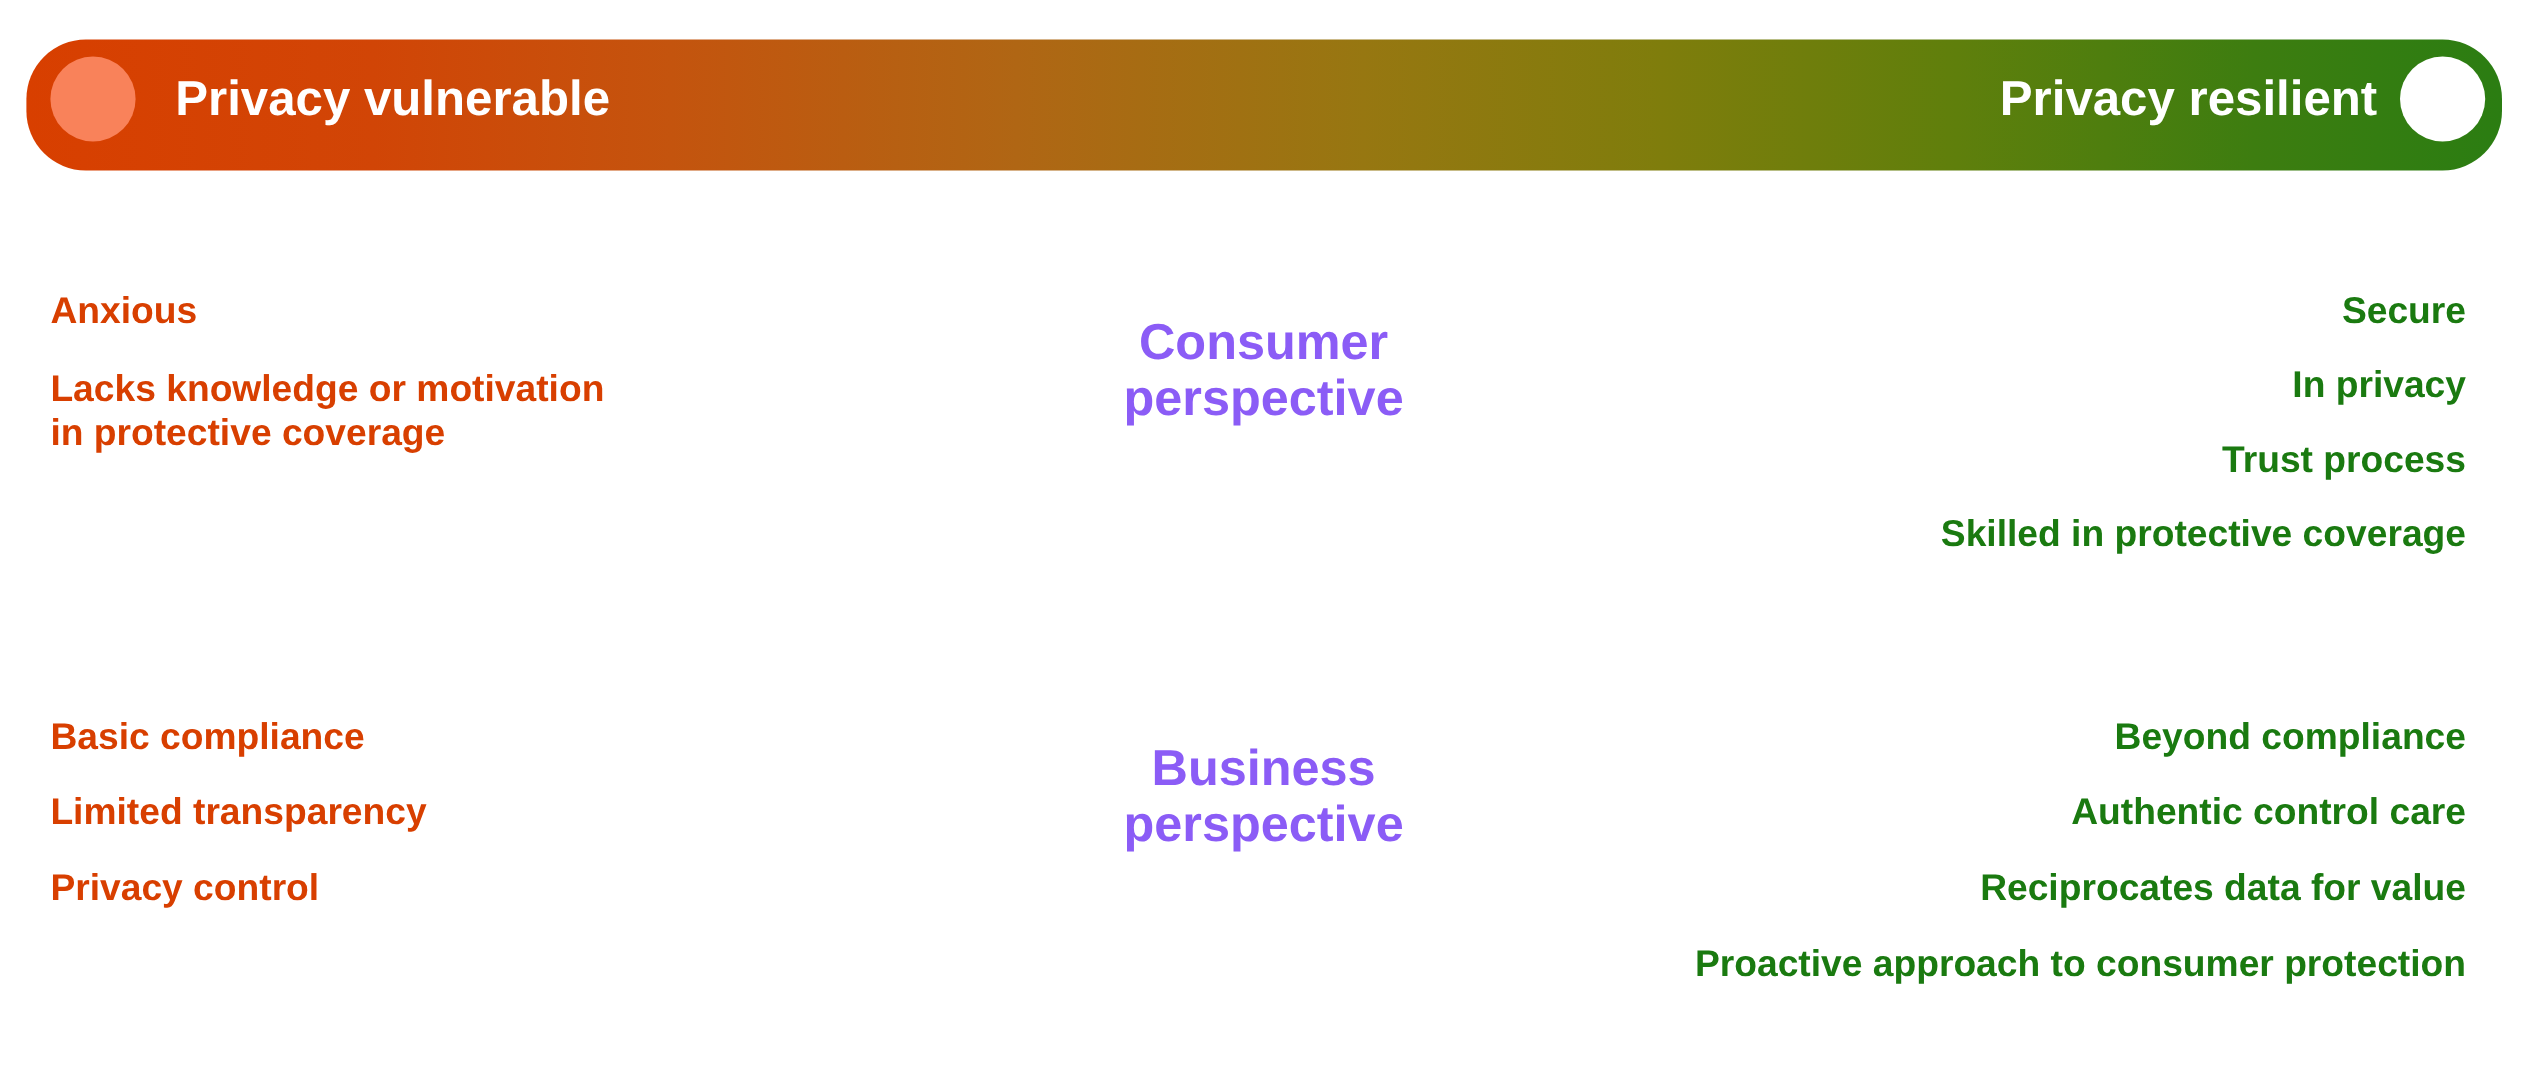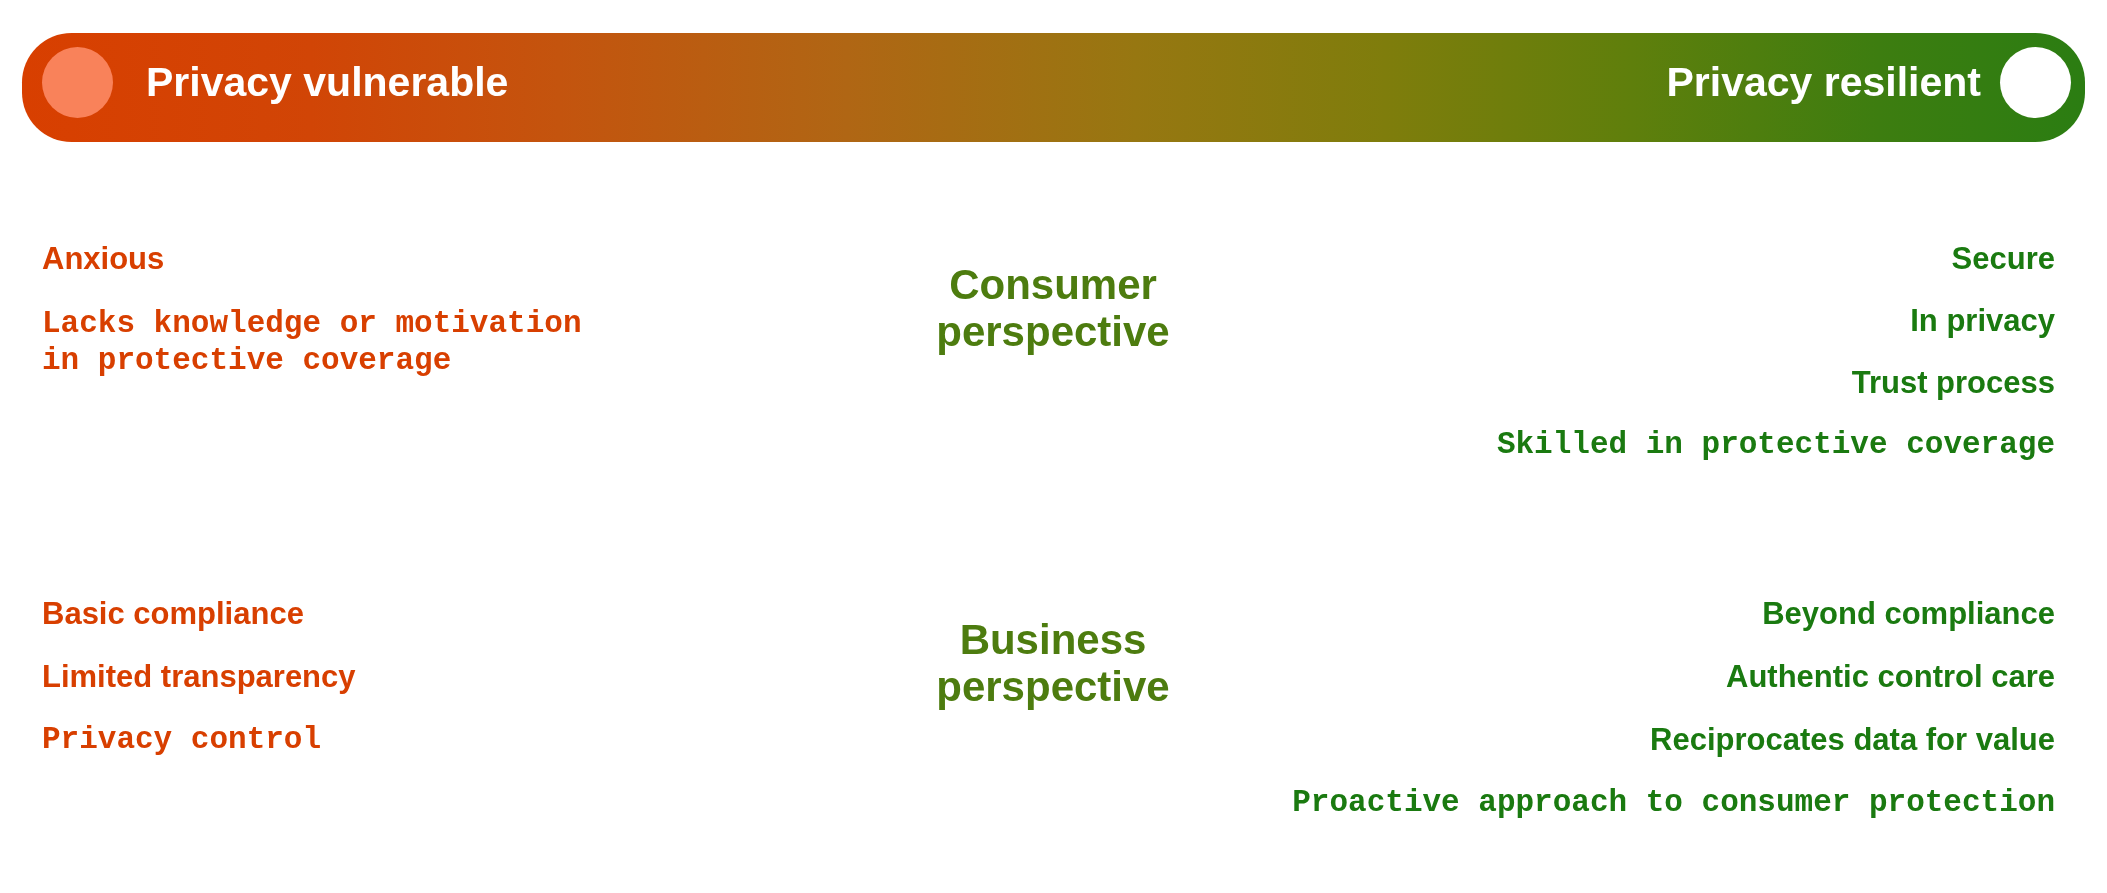--- a/index.html
+++ b/index.html
@@ -103,33 +103,33 @@
     text-align: center;
   }
 
   .trait {
     font-size: 31px;
     font-weight: bold;
     line-height: 1.0;
     margin: 0 0 33px 0;
     white-space: pre-line;
   }
-  .trait:last-child { margin-bottom: 0; font-family: Liberation Mono, monospace; }
+  .trait:last-child { margin-bottom: 0; }
   .trait.negative { color: #d83f00; }
   .trait.positive { color: #1a7a10; }
 
   .panel-consumer .col-positive .trait { margin-bottom: 31px; }
   .panel-consumer .col-negative .trait { margin-bottom: 32px; }
   .panel-consumer .col-negative .trait.multiline { line-height: 1.18; }
 
   .panel-business .col-negative .trait,
   .panel-business .col-positive .trait { margin-bottom: 32px; }
 
   .perspective-title {
-    color: #4d7c0f;
+    color: #8b5cf6;
     font-size: 42px;
     font-weight: bold;
     line-height: 1.12;
     white-space: pre-line;
     margin: 0;
   }
   .panel-consumer .col-center { top: 18px; }
   .panel-business .col-center { top: 18px; }
 </style>
 </head>

